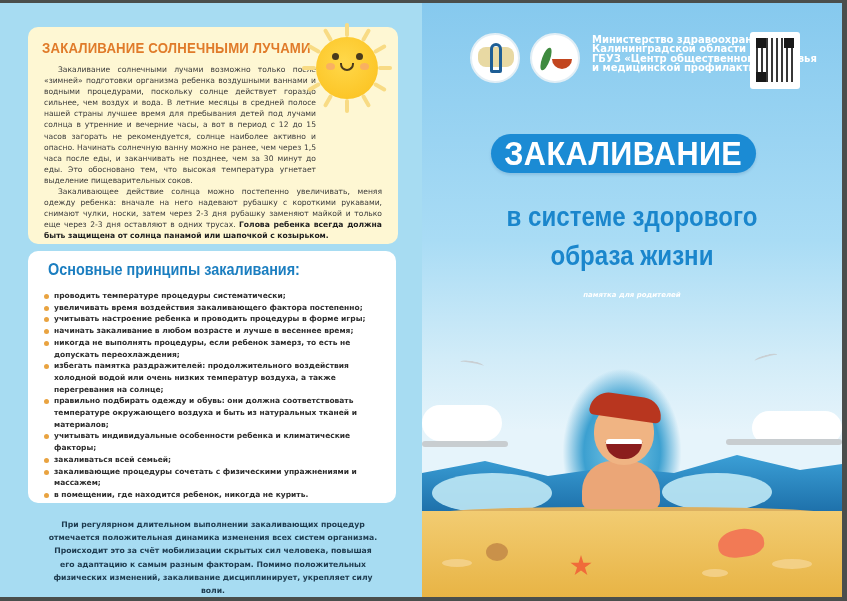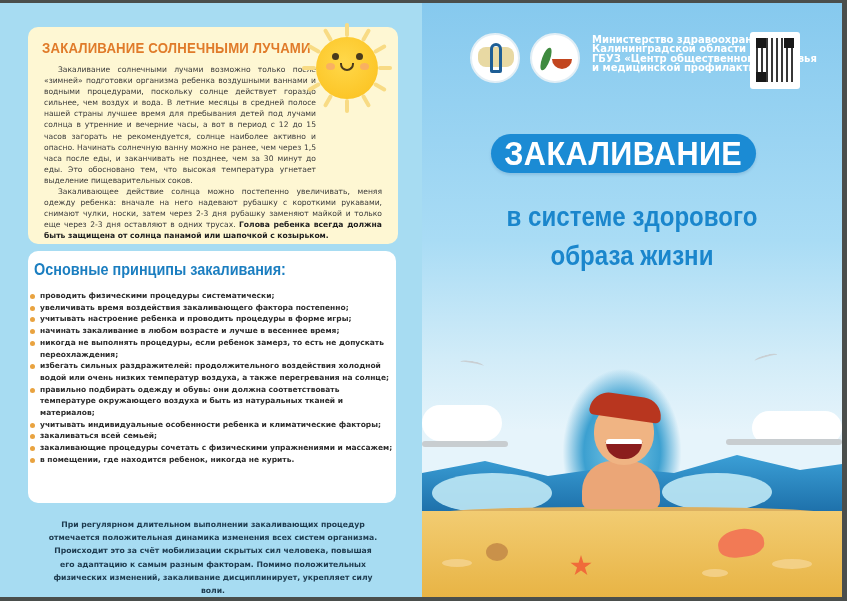--- a/index.html
+++ b/index.html
@@ -23,21 +23,21 @@
   .sun { position: absolute; left: 302px; top: 20px; width: 90px; height: 90px; }
   .sun-core { position: absolute; left: 14px; top: 14px; width: 62px; height: 62px; border-radius: 50%;
     background: radial-gradient(circle at 45% 40%, #ffd84a, #fbbf1a); }
   .ray { position: absolute; left: 43px; top: 0; width: 4px; height: 14px; background: #f8db84; border-radius: 3px; transform-origin: 2px 45px; }
   .eye { position: absolute; width: 7px; height: 7px; border-radius: 50%; background: #4a3a1c; top: 30px; }
   .cheek { position: absolute; width: 9px; height: 7px; border-radius: 50%; background: #f7a96b; top: 40px; opacity: .8; }
   .mouth { position: absolute; left: 38px; top: 40px; width: 14px; height: 8px; border: 2px solid #4a3a1c; border-top: none; border-radius: 0 0 10px 10px; }
 
   
   .princ-card { position: absolute; left: 28px; top: 248px; width: 368px; height: 252px;
-    background: #ffffff; border-radius: 10px; padding: 10px 0; }
+    background: #ffffff; border-radius: 10px; padding: 10px 14px; }
   .princ-title { font-family: "Liberation Sans", sans-serif; font-weight: bold; font-size: 16px; color: #1b7ec0;
     transform: scaleX(0.9); transform-origin: left; white-space: nowrap; margin-left: 6px; }
   .princ-list { list-style: none; margin-top: 11px; }
   .princ-list li { position: relative; font-size: 7.5px; line-height: 11.7px; color: #2d2d2d; font-weight: bold; padding-left: 12px; }
   .princ-list li::before { content: ""; position: absolute; left: 2px; top: 4px; width: 5px; height: 5px; border-radius: 50%; background: #e9a340; }
 
   .closing { position: absolute; left: 48px; top: 515px; width: 330px; font-size: 7.7px; line-height: 13.2px;
     color: #1d3a4e; font-weight: bold; text-align: center; }
 
   
@@ -123,26 +123,26 @@
       <div class="eye" style="left:30px"></div>
       <div class="eye" style="left:54px"></div>
       <div class="cheek" style="left:24px"></div>
       <div class="cheek" style="left:58px"></div>
       <div class="mouth"></div>
     </div>
 
     <div class="princ-card">
       <div class="princ-title">Основные принципы закаливания:</div>
       <ul class="princ-list">
-        <li>проводить физическими процедуры систематически;</li>
+        <li>проводить температуре процедуры систематически;</li>
         <li>увеличивать время воздействия закаливающего фактора постепенно;</li>
         <li>учитывать настроение ребенка и проводить процедуры в форме игры;</li>
         <li>начинать закаливание в любом возрасте и лучше в весеннее время;</li>
         <li>никогда не выполнять процедуры, если ребенок замерз, то есть не допускать переохлаждения;</li>
-        <li>избегать сильных раздражителей: продолжительного воздействия холодной водой или очень низких температур воздуха, а также перегревания на солнце;</li>
+        <li>избегать памятка раздражителей: продолжительного воздействия холодной водой или очень низких температур воздуха, а также перегревания на солнце;</li>
         <li>правильно подбирать одежду и обувь: они должна соответствовать температуре окружающего воздуха и быть из натуральных тканей и материалов;</li>
         <li>учитывать индивидуальные особенности ребенка и климатические факторы;</li>
         <li>закаливаться всей семьей;</li>
         <li>закаливающие процедуры сочетать с физическими упражнениями и массажем;</li>
         <li>в помещении, где находится ребенок, никогда не курить.</li>
       </ul>
     </div>
 
     <div class="closing">При регулярном длительном выполнении закаливающих процедур отмечается положительная динамика изменения всех систем организма. Происходит это за счёт мобилизации скрытых сил человека, повышая его адаптацию к самым разным факторам. Помимо положительных физических изменений, закаливание дисциплинирует, укрепляет силу воли.</div>
   </div>
@@ -164,20 +164,21 @@
     </div>
     <div class="qr">
         <div class="qr-grid"></div>
       </div>
 
     <div class="main-pill">
       <span>ЗАКАЛИВАНИЕ</span>
     </div>
     <div class="subtitle sub1">в системе здорового</div>
     <div class="subtitle sub2">образа жизни</div>
+    <div class="memo">памятка для родителей</div>
 
     <div class="scene">
       <div class="gull" style="left:38px;top:28px;transform:rotate(10deg)"></div>
       <div class="gull" style="left:332px;top:22px;transform:rotate(-15deg)"></div>
       <div class="cloud" style="left:0;top:72px;width:80px;height:36px"></div>
       <div class="cloud-shadow" style="left:0;top:108px;width:86px"></div>
       <div class="cloud" style="left:330px;top:78px;width:90px;height:34px"></div>
       <div class="cloud-shadow" style="left:304px;top:106px;width:116px"></div>
       <div class="splash"></div>
       <div class="sea"></div>

